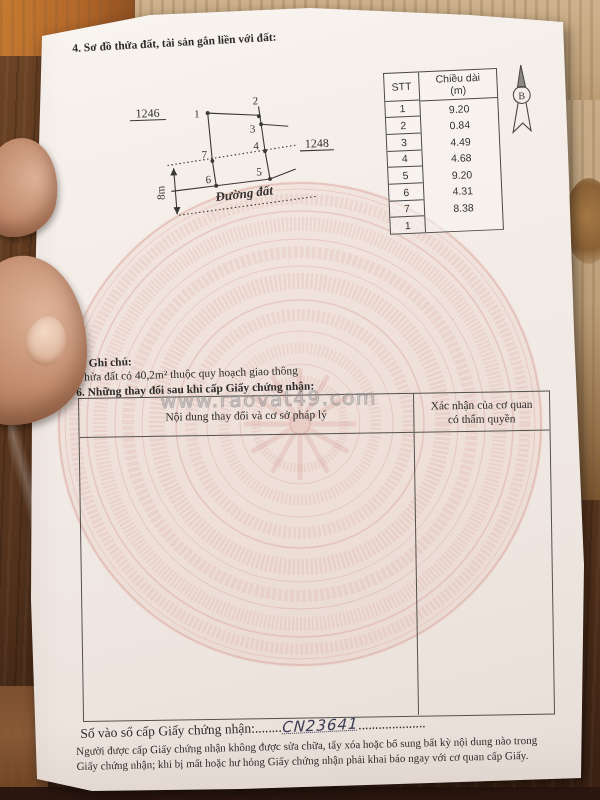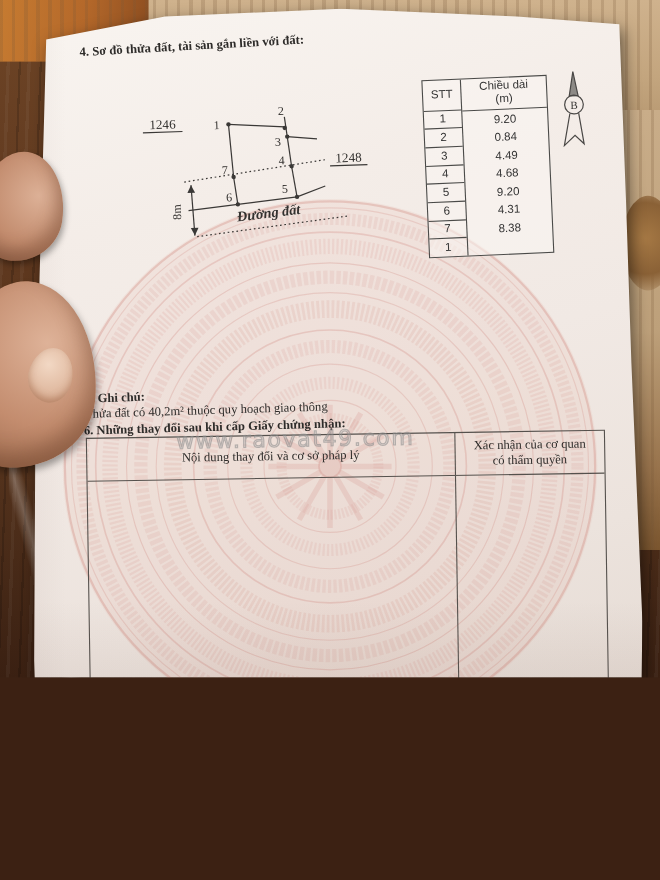--- a/index.html
+++ b/index.html
@@ -1,17 +1,17 @@
 <!DOCTYPE html>
 <html><head>
 <meta charset="utf-8">
 <style>
   html,body{margin:0;padding:0;}
   body{width:600px;height:800px;overflow:hidden;background:#3c2113;font-family:"Liberation Serif",serif;}
-  .photo{position:relative;width:600px;height:616px;overflow:hidden;}
+  .photo{position:relative;width:600px;height:800px;overflow:hidden;}
   .abs{position:absolute;}
 
   
   .wood-base{inset:0;
     background:linear-gradient(180deg,#6e4526 0%,#60391f 35%,#53321c 70%,#3a2012 100%);}
   .wood-grain{inset:0;opacity:.8;
     background:repeating-linear-gradient(92deg,rgba(0,0,0,.20) 0 2px,transparent 2px 8px,rgba(255,255,255,.05) 8px 11px,transparent 11px 19px);}
   .wood-topband{left:128px;top:0;width:472px;height:128px;
     background:linear-gradient(180deg,#cfb28d 0%,#c3a57e 55%,#b3946d 100%);}
   .wood-topband .g,.wood-right .g,.wood-orange .g,.wood-bl .g{position:absolute;inset:0;

